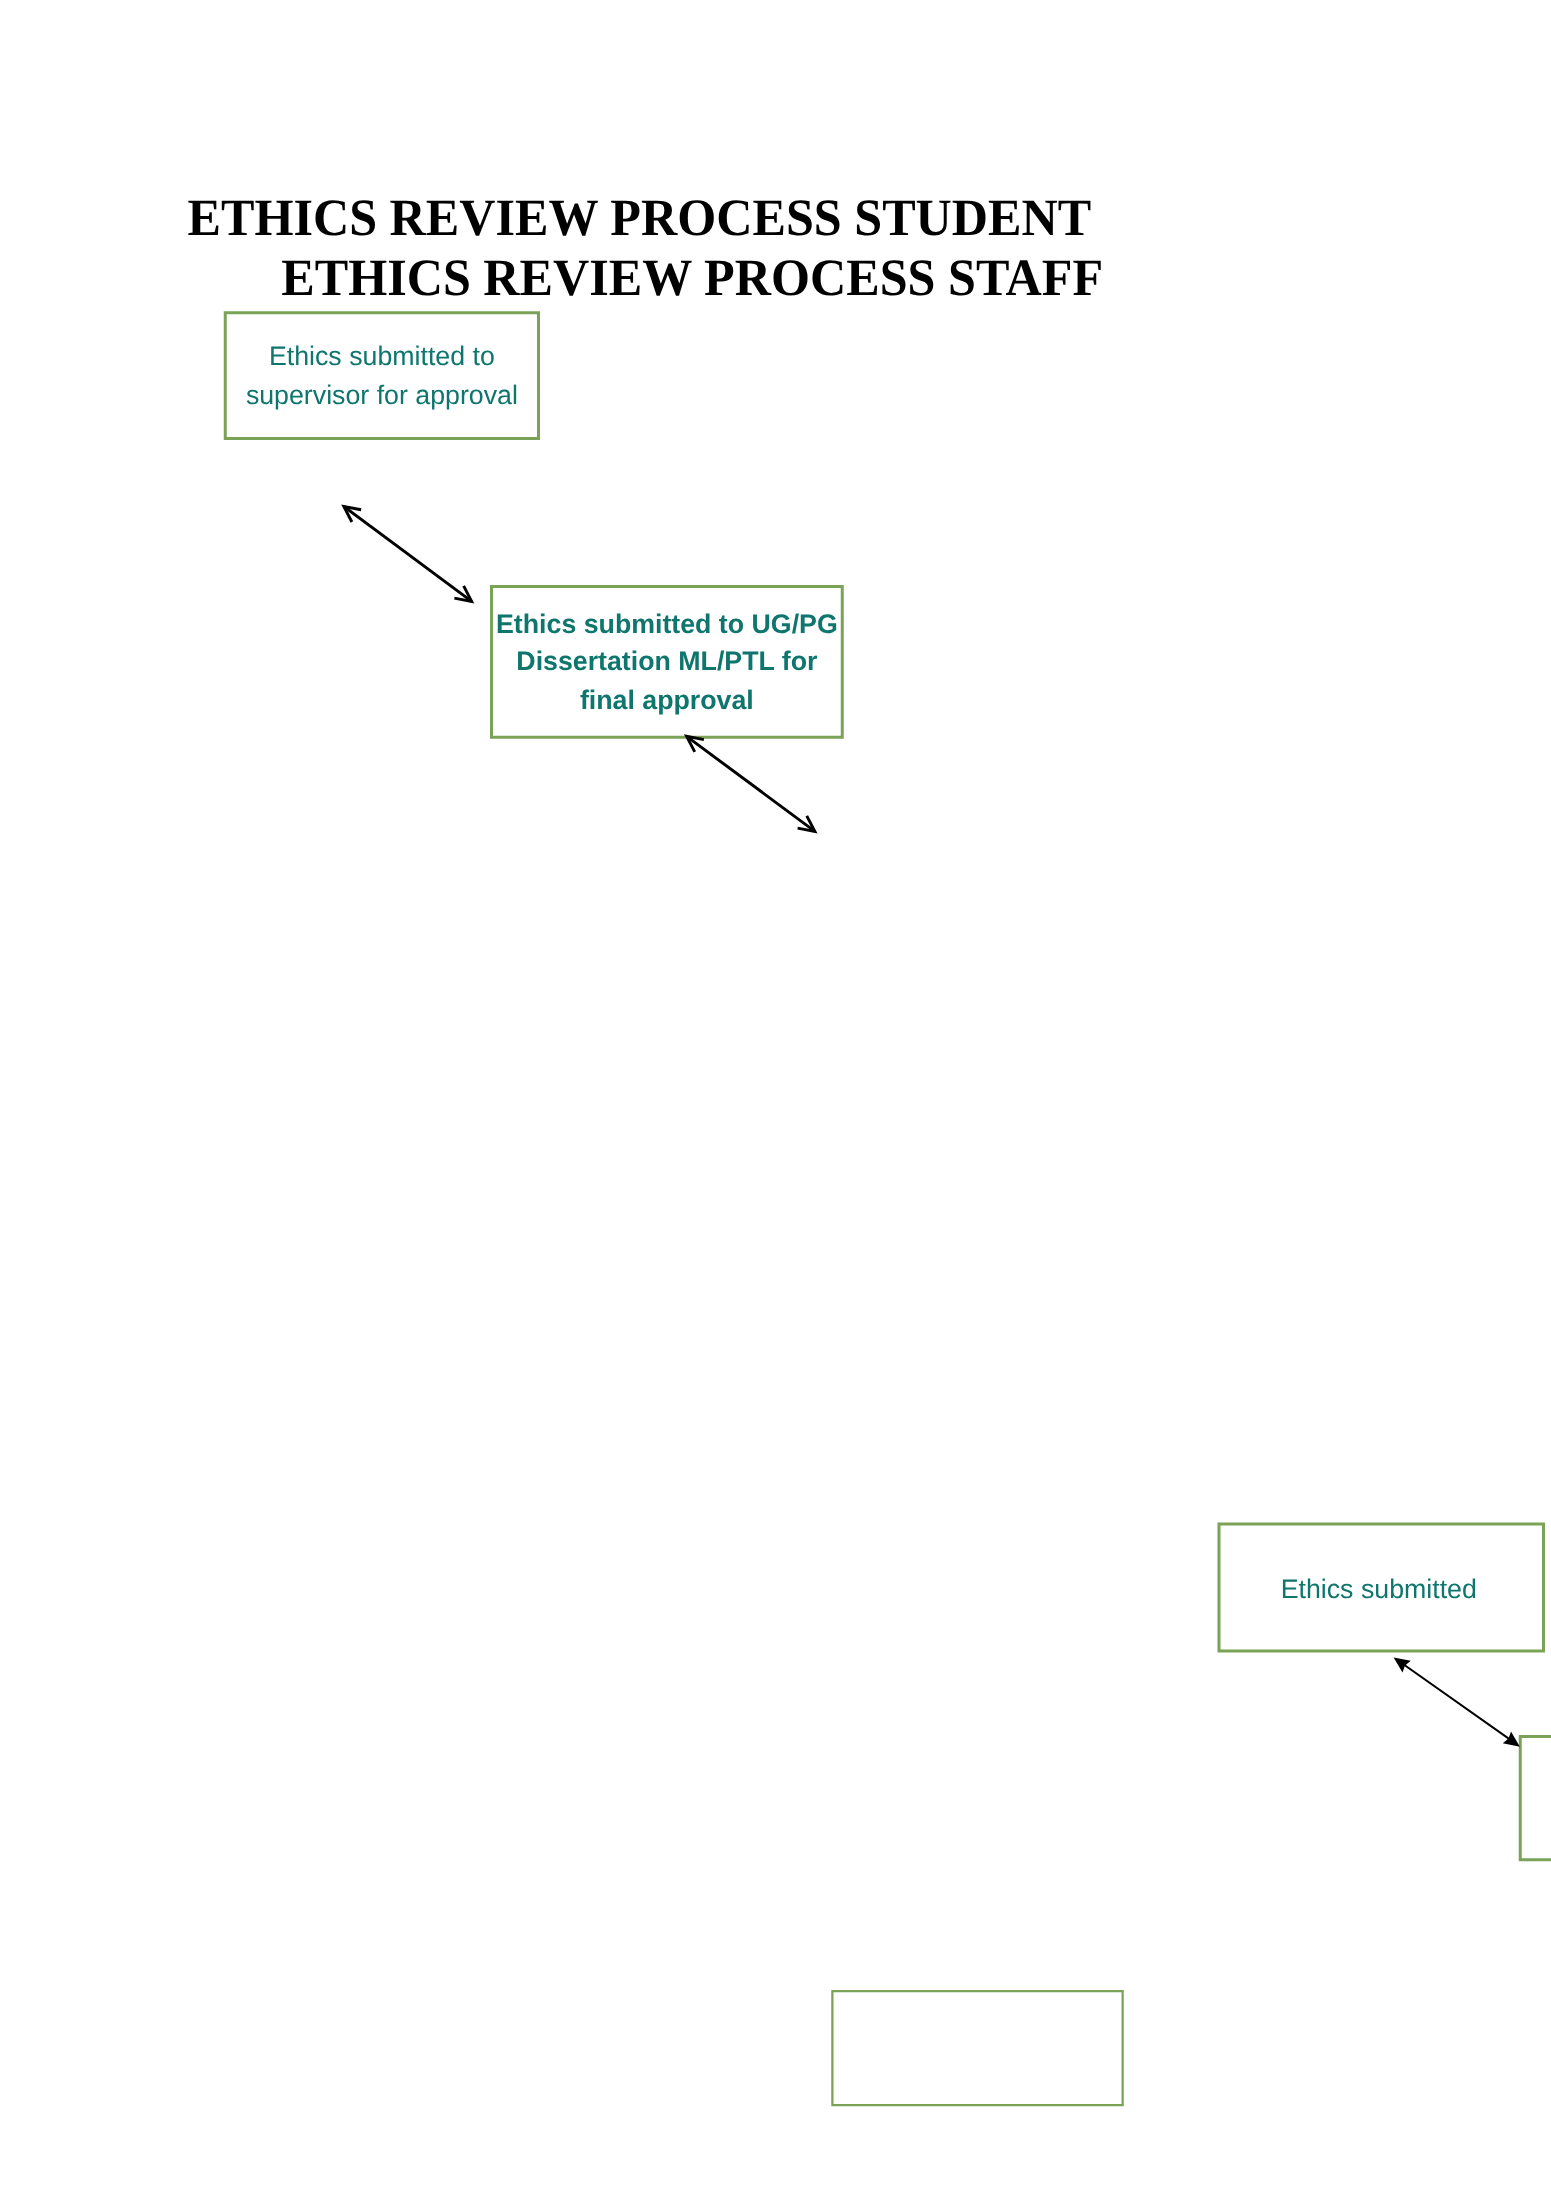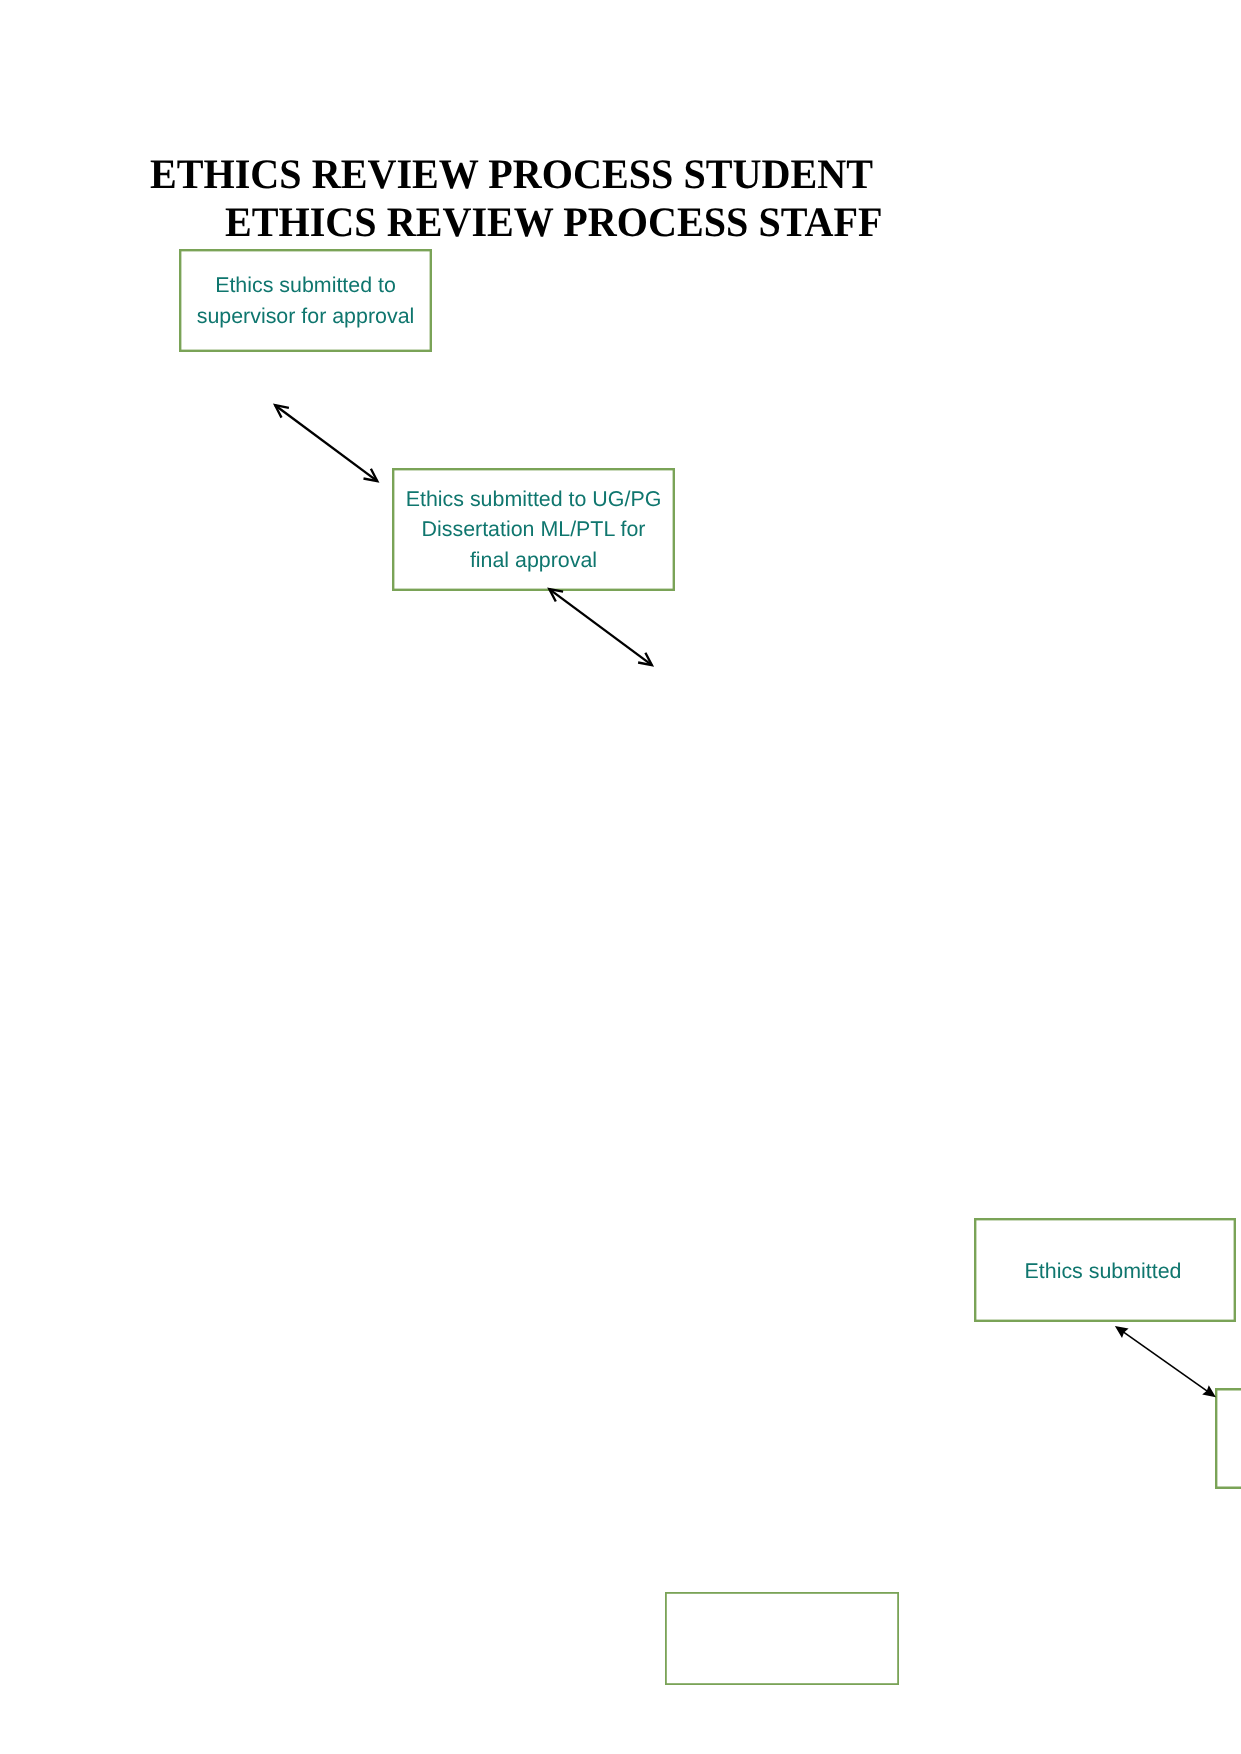--- a/index.html
+++ b/index.html
@@ -40,21 +40,21 @@
 <div class="page">
 
   <div class="title-block" style="left:149.5px;top:151px;">ETHICS REVIEW PROCESS STUDENT</div>
   <div class="title-block" style="left:224.5px;top:198.5px;">ETHICS REVIEW PROCESS STAFF</div>
 
   <div class="fbox" style="left:179px;top:249px;width:253px;height:103px;">
     <div class="fbox-text" style="top:21px;">Ethics submitted to
 supervisor for approval</div>
   </div>
 
-  <div class="fbox" style="left:392px;top:468px;width:283px;height:106px;">
+  <div class="fbox" style="left:392px;top:468px;width:283px;height:106px;font-weight:bold;">
     <div class="fbox-text" style="top:15.5px;">Ethics submitted to UG/PG
 Dissertation ML/PTL for
 final approval</div>
   </div>
 
   <div class="fbox" style="left:974px;top:1218px;width:262px;height:117px;">
     <div class="fbox-text" style="top:38px;left:-6px;right:-2px;">Ethics submitted</div>
   </div>
 
   <div class="fbox" style="left:1215px;top:1388px;width:120px;height:101px;">

